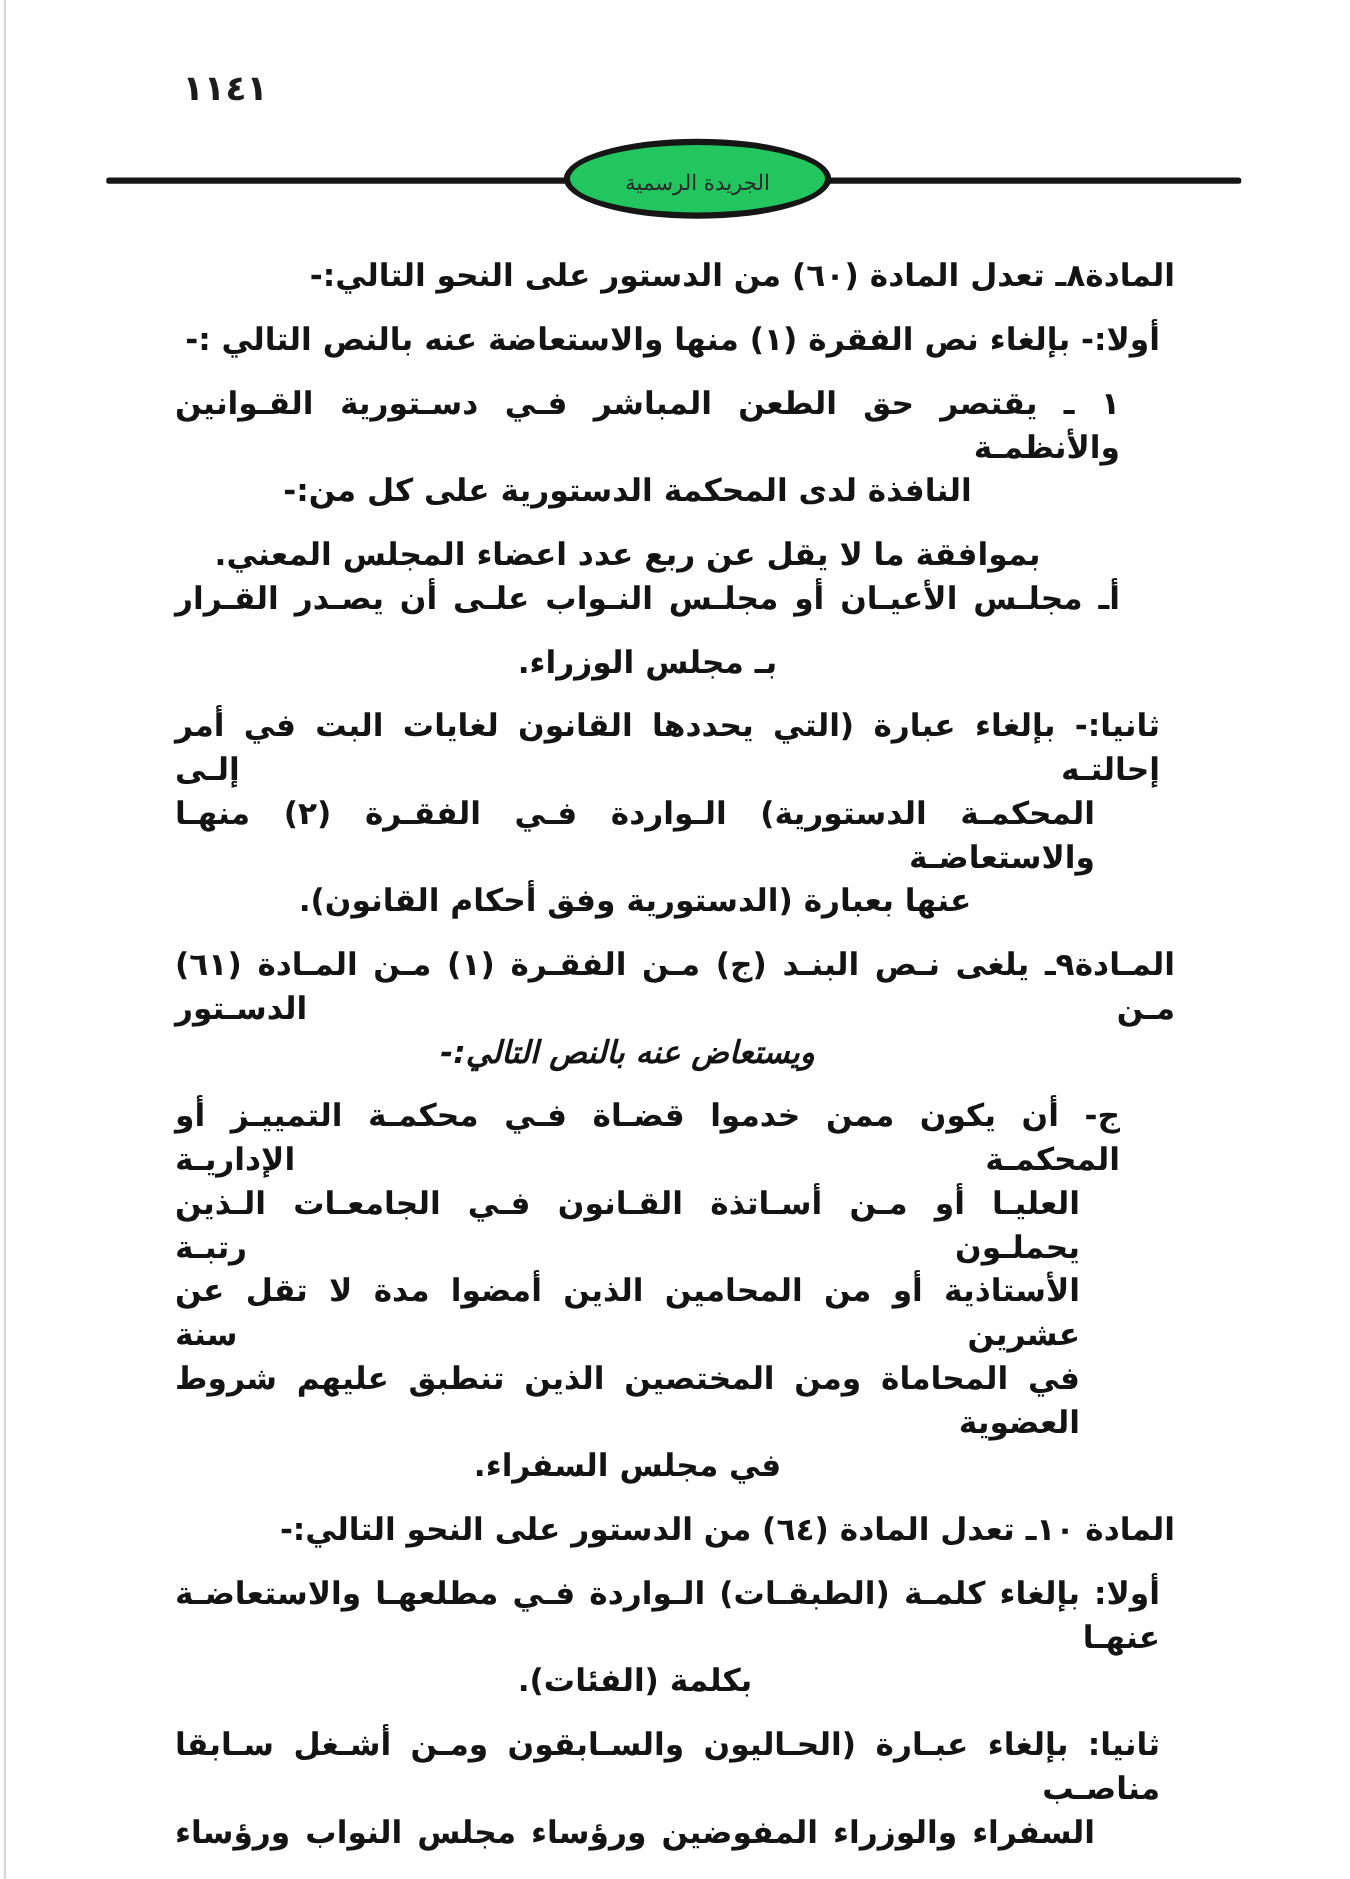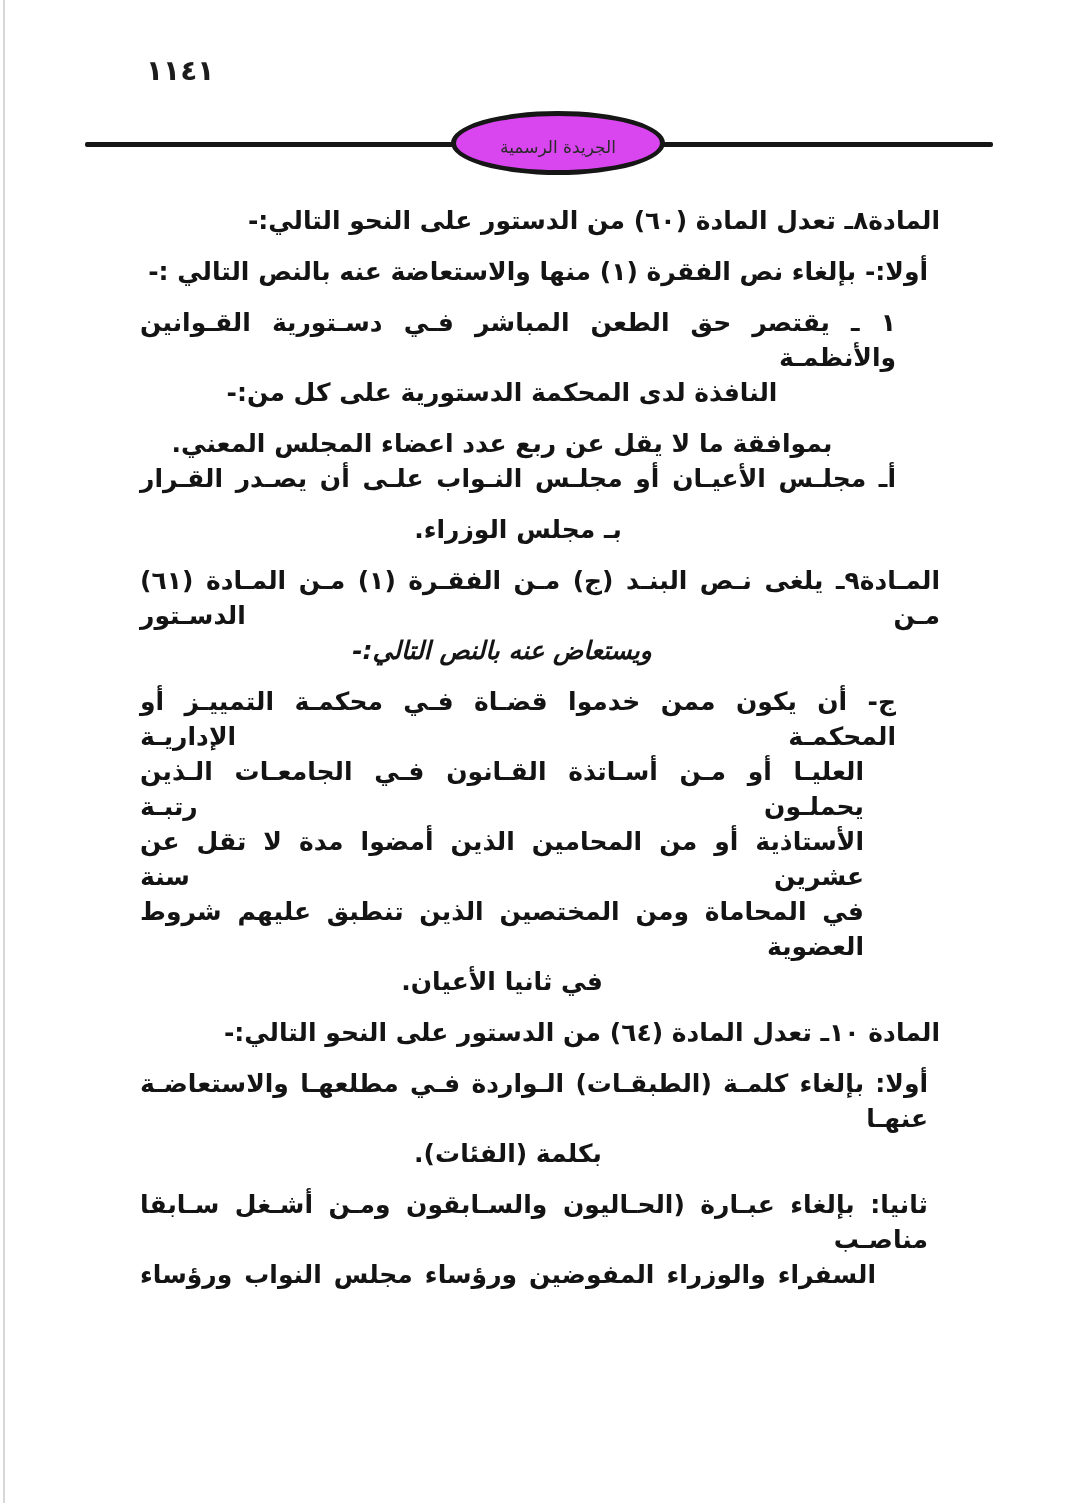--- a/index.html
+++ b/index.html
@@ -46,21 +46,21 @@
   }
   .masthead-oval {
     position: absolute;
     left: 451px;
     top: 111px;
     width: 214px;
     height: 64px;
     box-sizing: border-box;
     border: 5px solid #161616;
     border-radius: 50%;
-    background: #d946ef;
+    background: #22c55e;
     z-index: 2;
     display: flex;
     align-items: center;
     justify-content: center;
   }
   .masthead-oval .masthead-title {
     font-size: 17px;
     font-weight: 400;
     color: #2a2a2a;
     padding-top: 7px;
@@ -115,30 +115,35 @@
       <div class="line j">١ ـ يقتصر حق الطعن المباشر فـي دسـتورية القـوانين والأنظمـة</div>
       <div class="line c cont">النافذة لدى المحكمة الدستورية على كل من:-</div>
     </div>
     <div class="para level-item">
       <div class="line c cont">بموافقة ما لا يقل عن ربع عدد اعضاء المجلس المعني.</div>
       <div class="line j">أـ مجلـس الأعيـان أو مجلـس النـواب علـى أن يصـدر القـرار</div>
     </div>
     <div class="para level-item">
       <div class="line c">بـ مجلس الوزراء.</div>
     </div>
+    <div class="para level-sub">
+      <div class="line j">ثانيا:- بإلغاء عبارة (التي يحددها القانون لغايات البت في أمر إحالتـه إلـى</div>
+      <div class="line j cont">المحكمـة الدستورية) الـواردة فـي الفقـرة (٢) منهـا والاستعاضـة</div>
+      <div class="line c cont">عنها بعبارة (الدستورية وفق أحكام القانون).</div>
+    </div>
     <div class="para level-article">
       <div class="line j">المـادة٩ـ يلغى نـص البنـد (ج) مـن الفقـرة (١) مـن المـادة (٦١) مـن الدسـتور</div>
       <div class="line c cont">ويستعاض عنه بالنص التالي:-</div>
     </div>
     <div class="para level-item">
       <div class="line j">ج- أن يكون ممن خدموا قضـاة فـي محكمـة التمييـز أو المحكمـة الإداريـة</div>
       <div class="line j cont">العليـا أو مـن أسـاتذة القـانون فـي الجامعـات الـذين يحملـون رتبـة</div>
       <div class="line j cont">الأستاذية أو من المحامين الذين أمضوا مدة لا تقل عن عشرين سنة</div>
       <div class="line j cont">في المحاماة ومن المختصين الذين تنطبق عليهم شروط العضوية</div>
-      <div class="line c cont">في ثانيا الأعيان.</div>
+      <div class="line c cont">في مجلس السفراء.</div>
     </div>
     <div class="para level-article">
       <div class="line r">المادة ١٠ـ تعدل المادة (٦٤) من الدستور على النحو التالي:-</div>
     </div>
     <div class="para level-sub">
       <div class="line j">أولا: بإلغاء كلمـة (الطبقـات) الـواردة فـي مطلعهـا والاستعاضـة عنهـا</div>
       <div class="line c cont">بكلمة (الفئات).</div>
     </div>
     <div class="para level-sub">
       <div class="line j">ثانيا: بإلغاء عبـارة (الحـاليون والسـابقون ومـن أشـغل سـابقا مناصـب</div>

